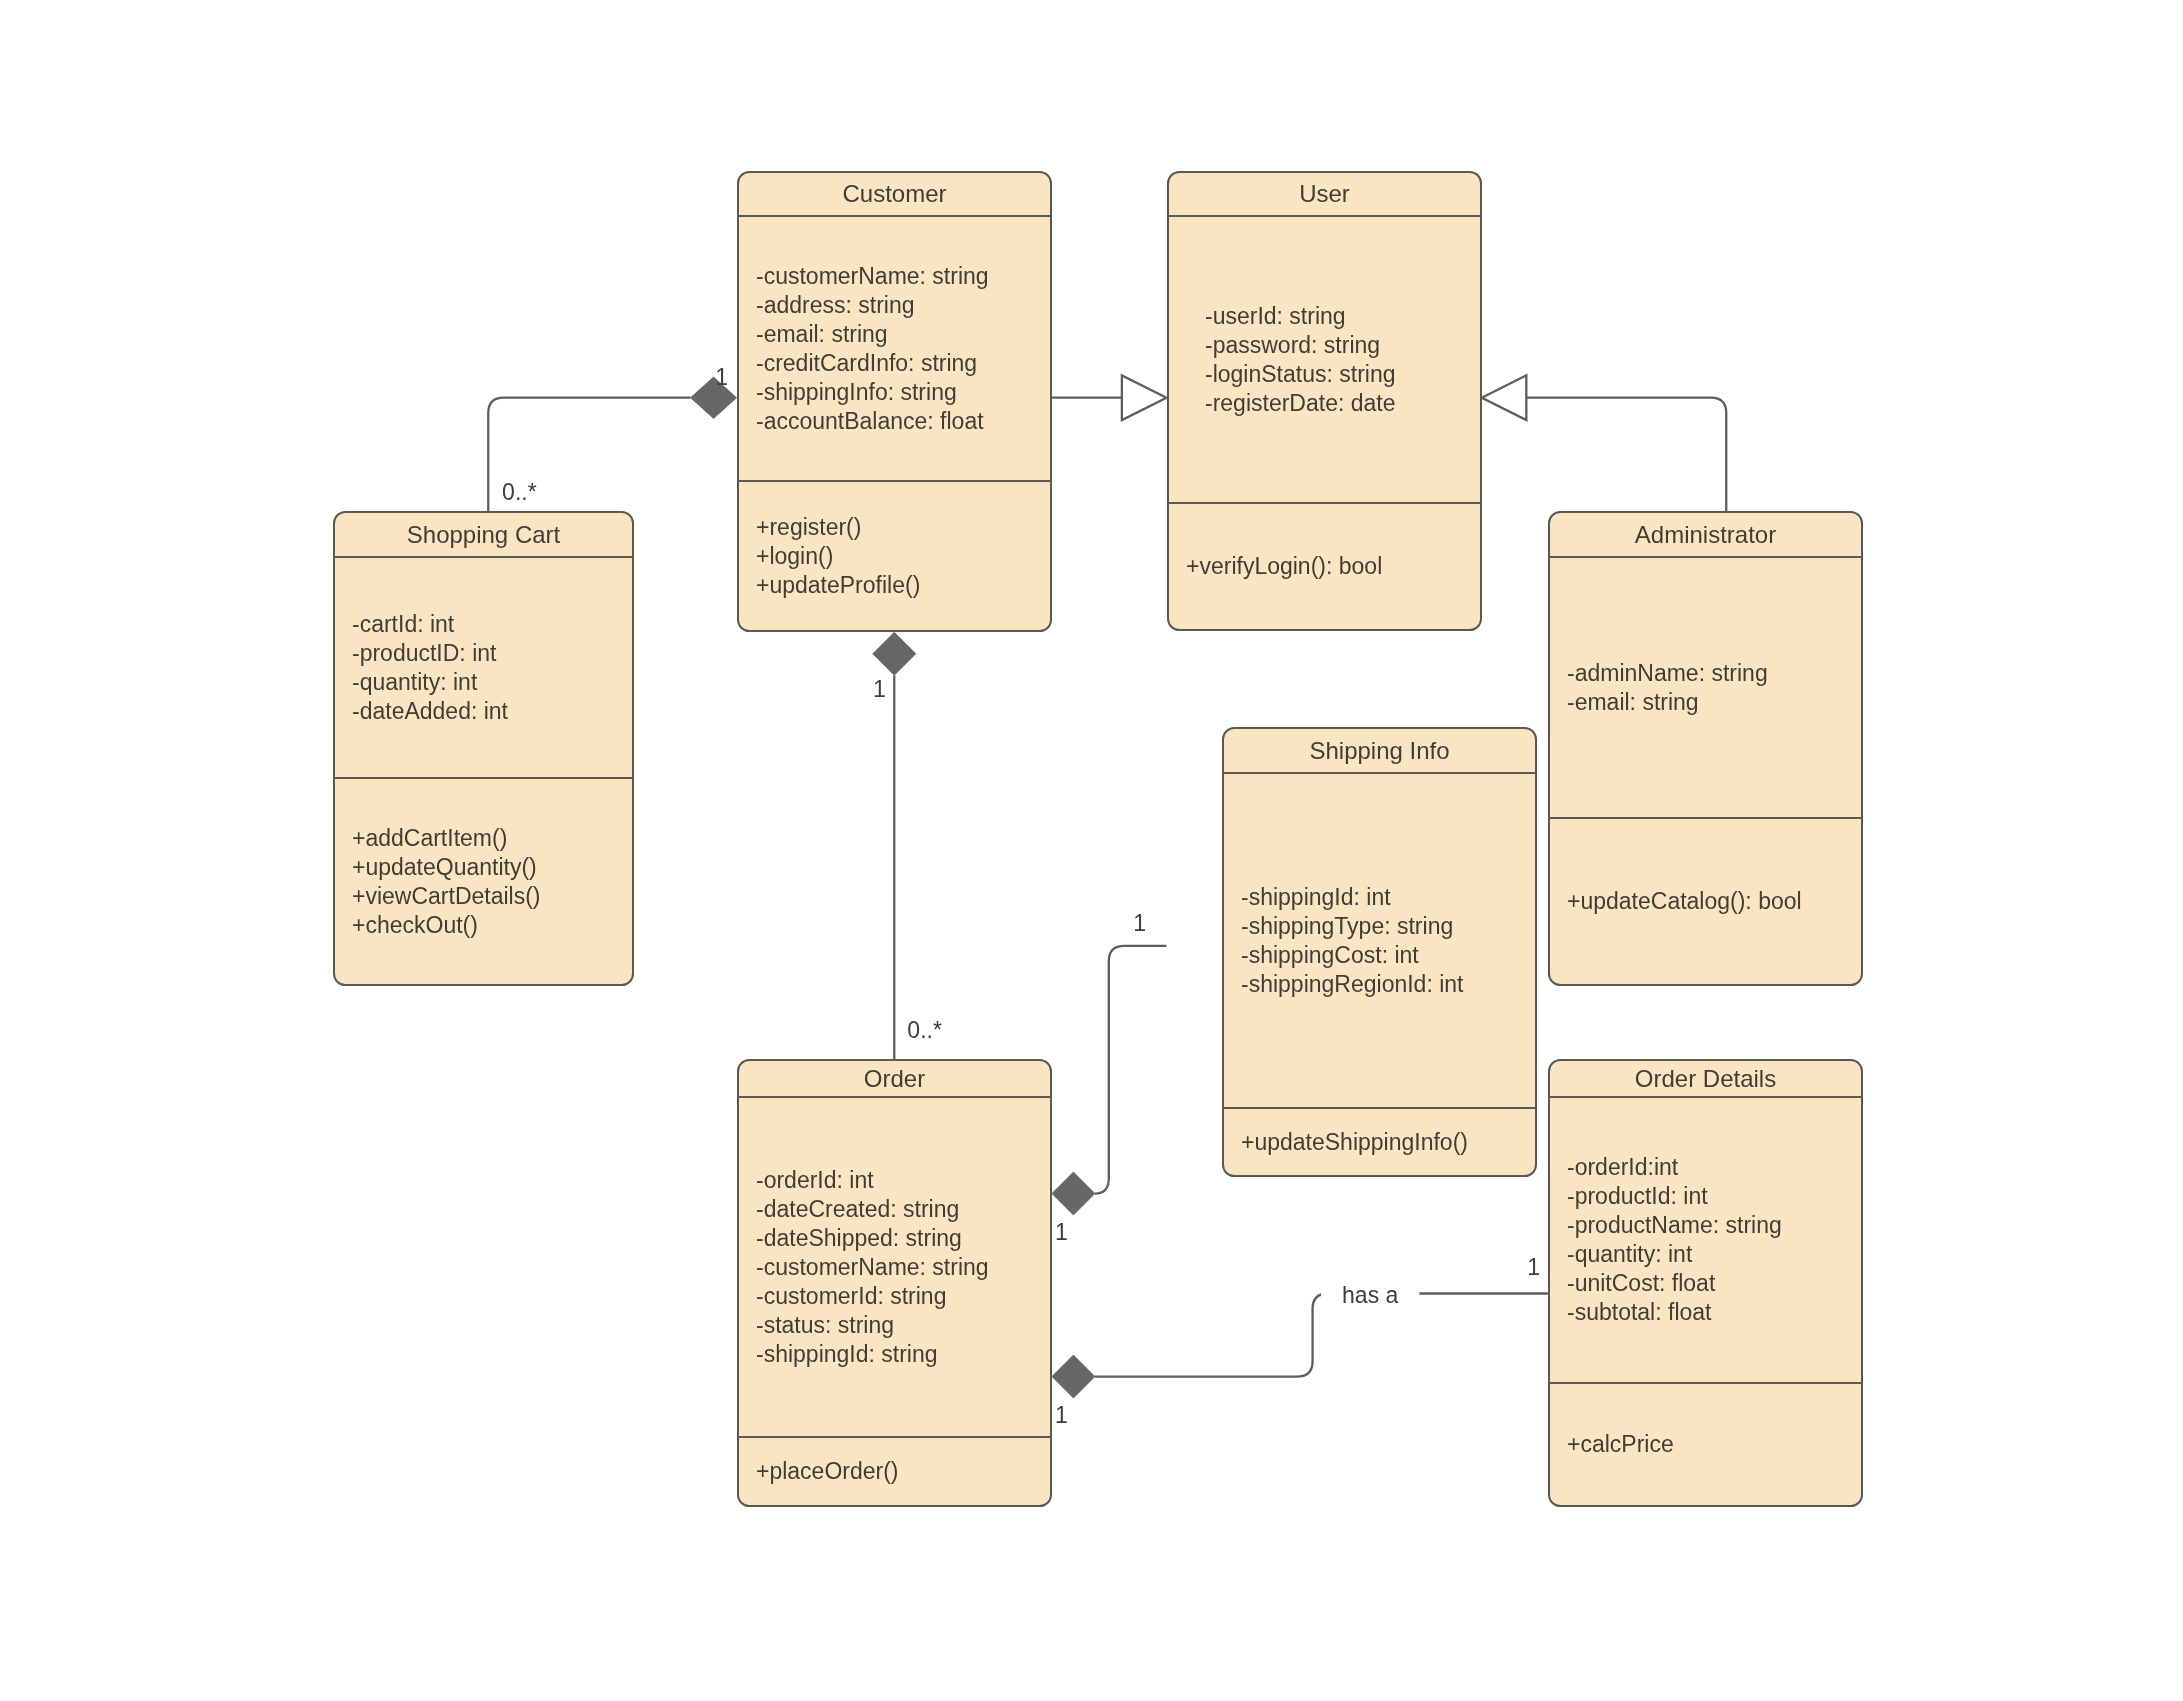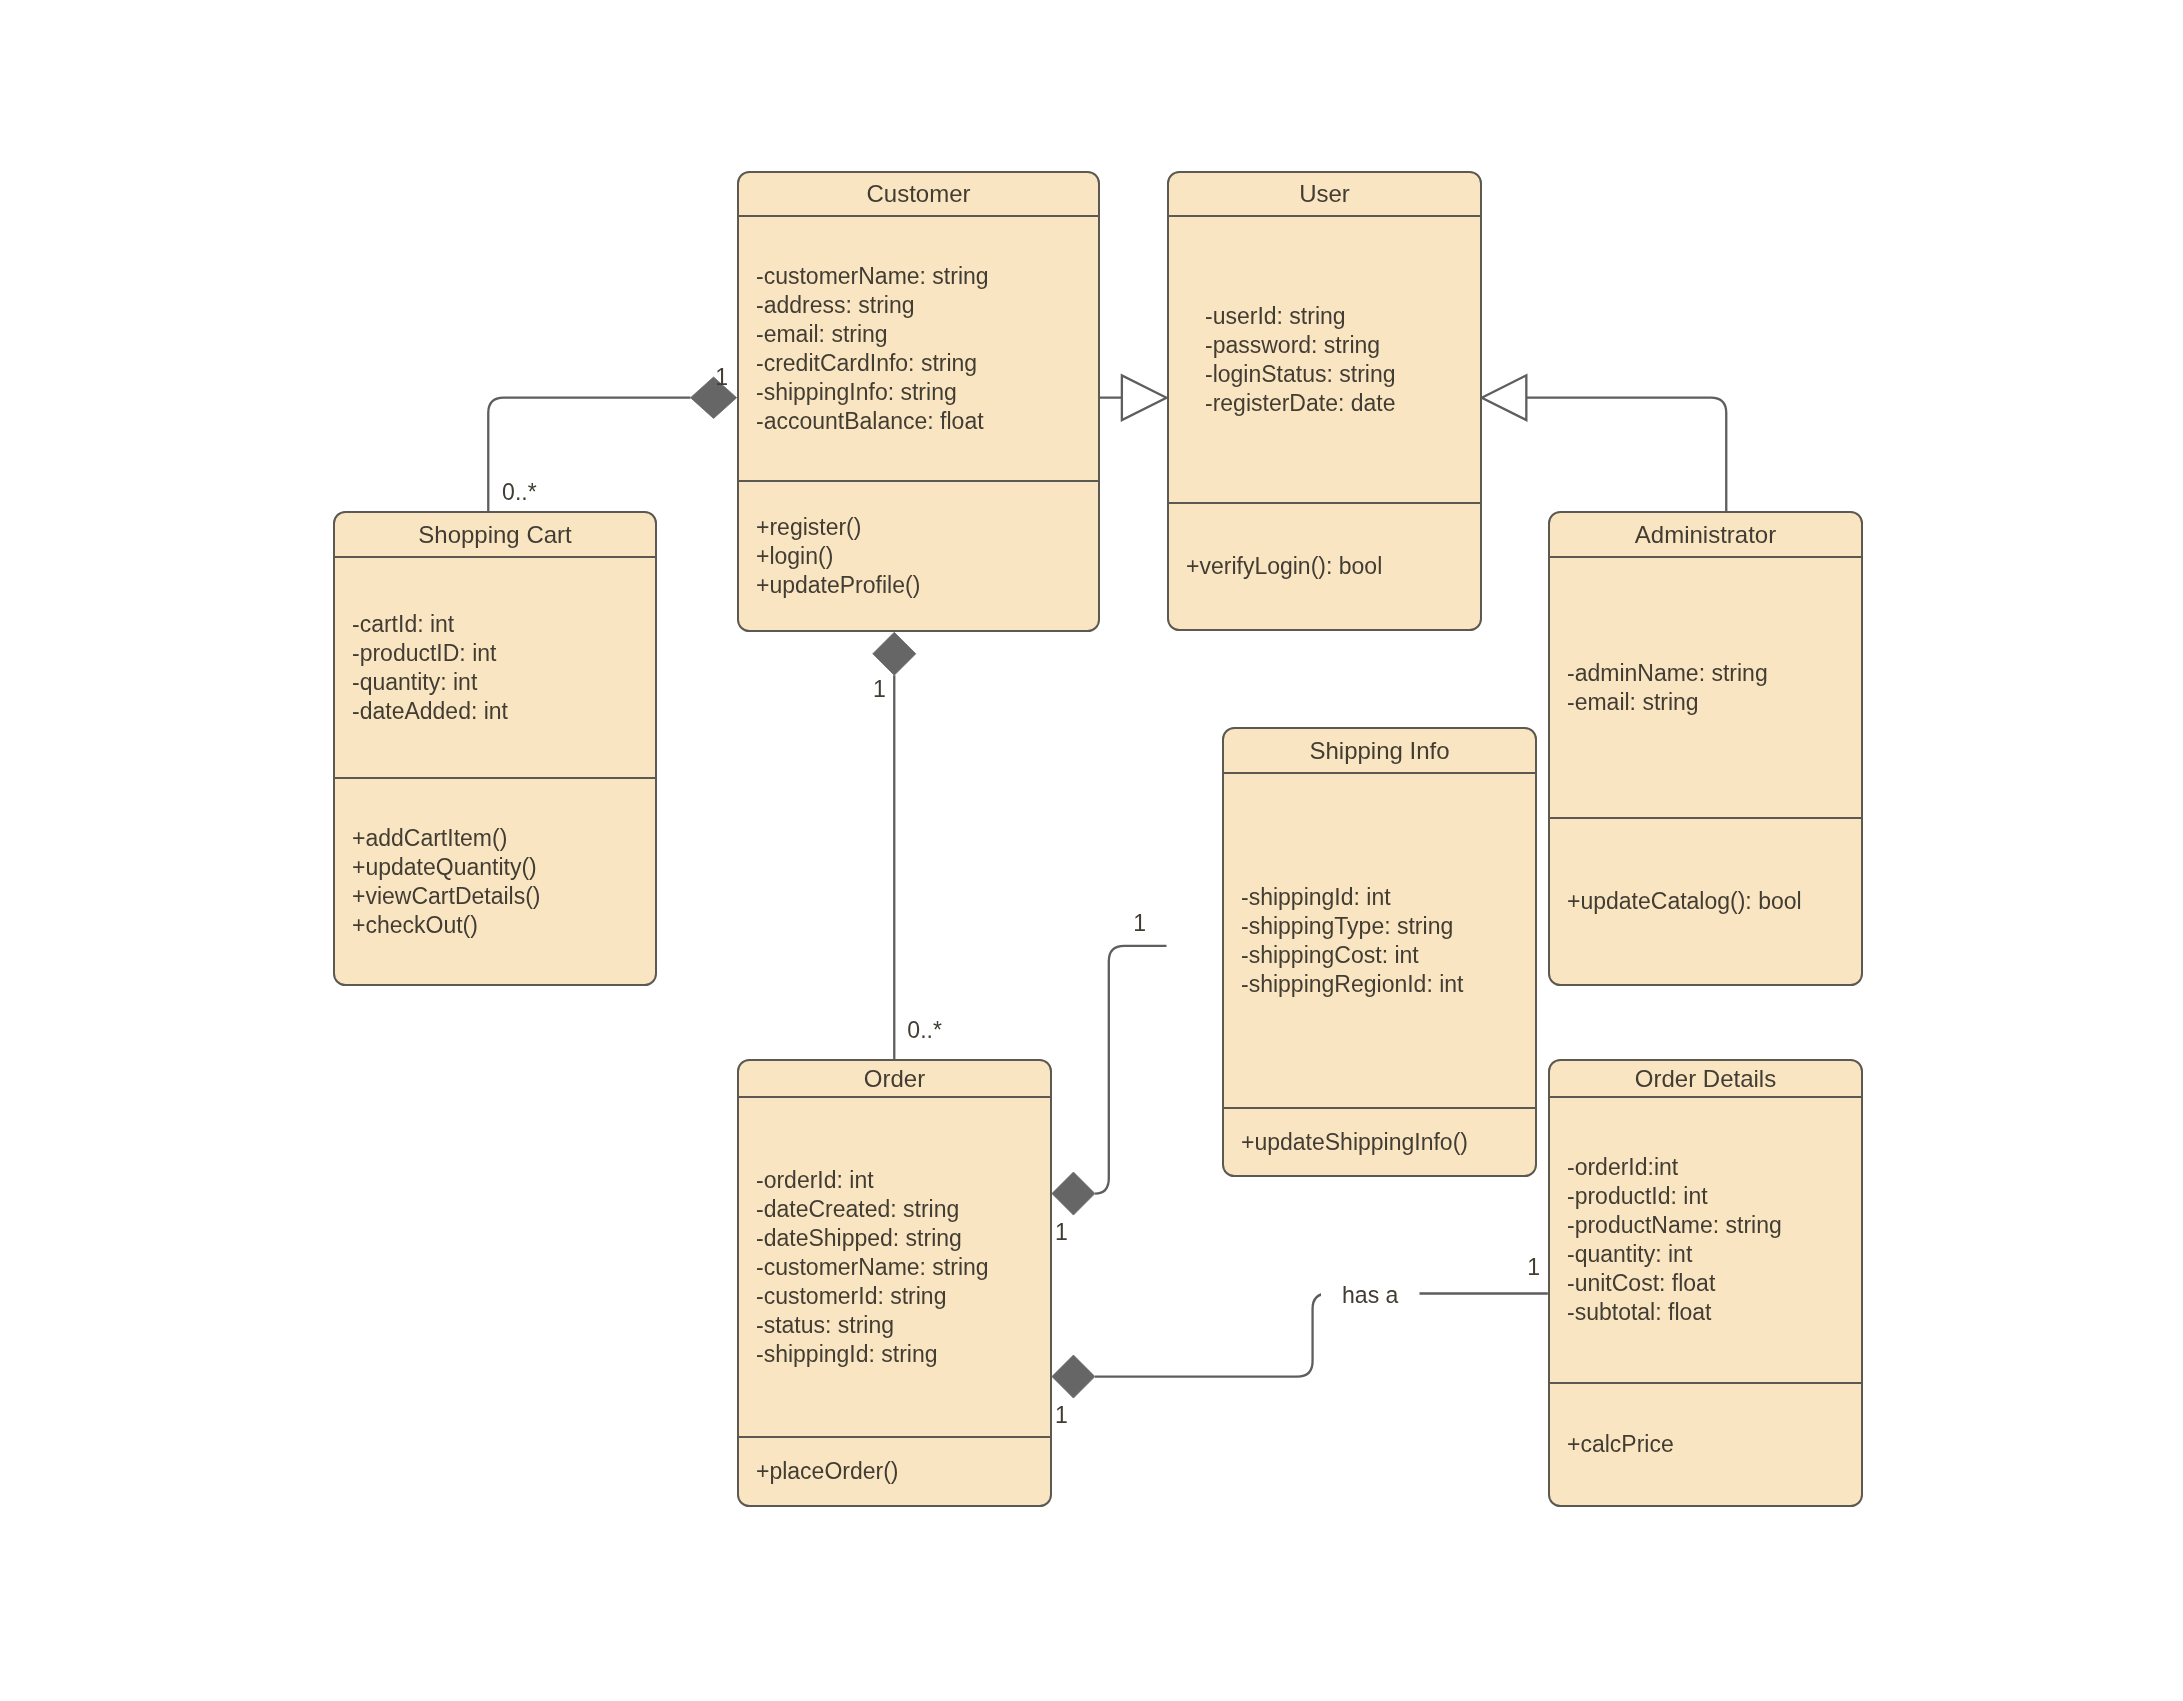--- a/index.html
+++ b/index.html
@@ -71,21 +71,21 @@
     <g>
       <path class="edge" d="M 1424 1790 H 1687 Q 1707 1790 1707 1770 V 1702 Q 1707 1682 1727 1682 H 2013"></path>
       <polygon class="diamond" points="1368,1790 1396,1762 1424,1790 1396,1818"></polygon>
       <rect class="labelbg" x="1718" y="1658" width="128" height="46"></rect>
       <text class="mult" x="1782" y="1694" text-anchor="middle">has a</text>
       <text class="mult" x="1372" y="1850" text-anchor="start">1</text>
       <text class="mult" x="2003" y="1658" text-anchor="end">1</text>
     </g>
   </svg>
 
-  <div class="uml-class" style="left:737px;top:171px;width:363px;height:461px;">
+  <div class="uml-class" style="left:737px;top:171px;width:315px;height:461px;">
     <div class="uml-title" style="height:44px;">Customer</div>
     <div class="uml-section attrs" style="height:265px;">
       <div>-customerName: string</div>
       <div>-address: string</div>
       <div>-email: string</div>
       <div>-creditCardInfo: string</div>
       <div>-shippingInfo: string</div>
       <div>-accountBalance: float</div>
     </div>
     <div class="uml-section methods">
@@ -101,21 +101,21 @@
       <div>-userId: string</div>
       <div>-password: string</div>
       <div>-loginStatus: string</div>
       <div>-registerDate: date</div>
     </div>
     <div class="uml-section methods">
       <div>+verifyLogin(): bool</div>
     </div>
   </div>
 
-  <div class="uml-class" style="left:333px;top:511px;width:324px;height:475px;">
+  <div class="uml-class" style="left:333px;top:511px;width:301px;height:475px;">
     <div class="uml-title" style="height:45px;">Shopping Cart</div>
     <div class="uml-section attrs" style="height:221px;">
       <div>-cartId: int</div>
       <div>-productID: int</div>
       <div>-quantity: int</div>
       <div>-dateAdded: int</div>
     </div>
     <div class="uml-section methods">
       <div>+addCartItem()</div>
       <div>+updateQuantity()</div>

